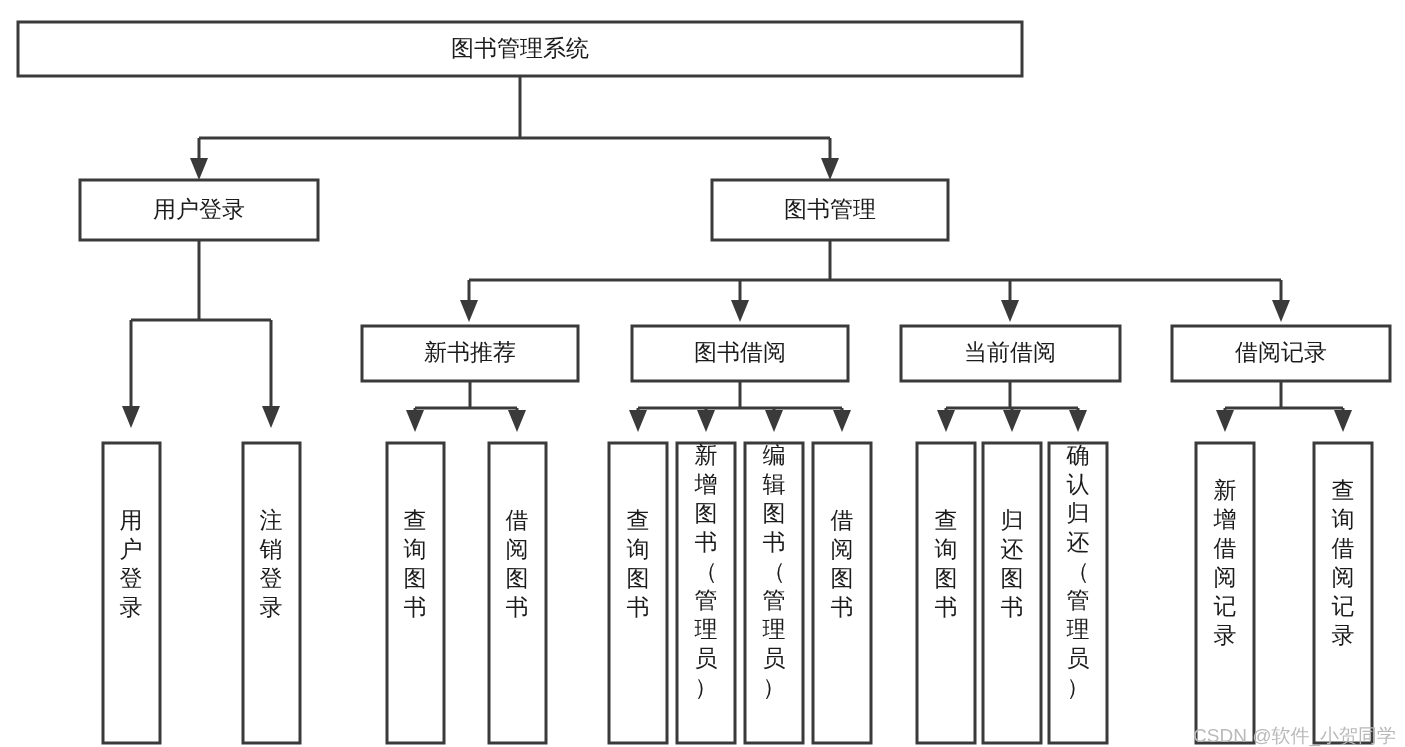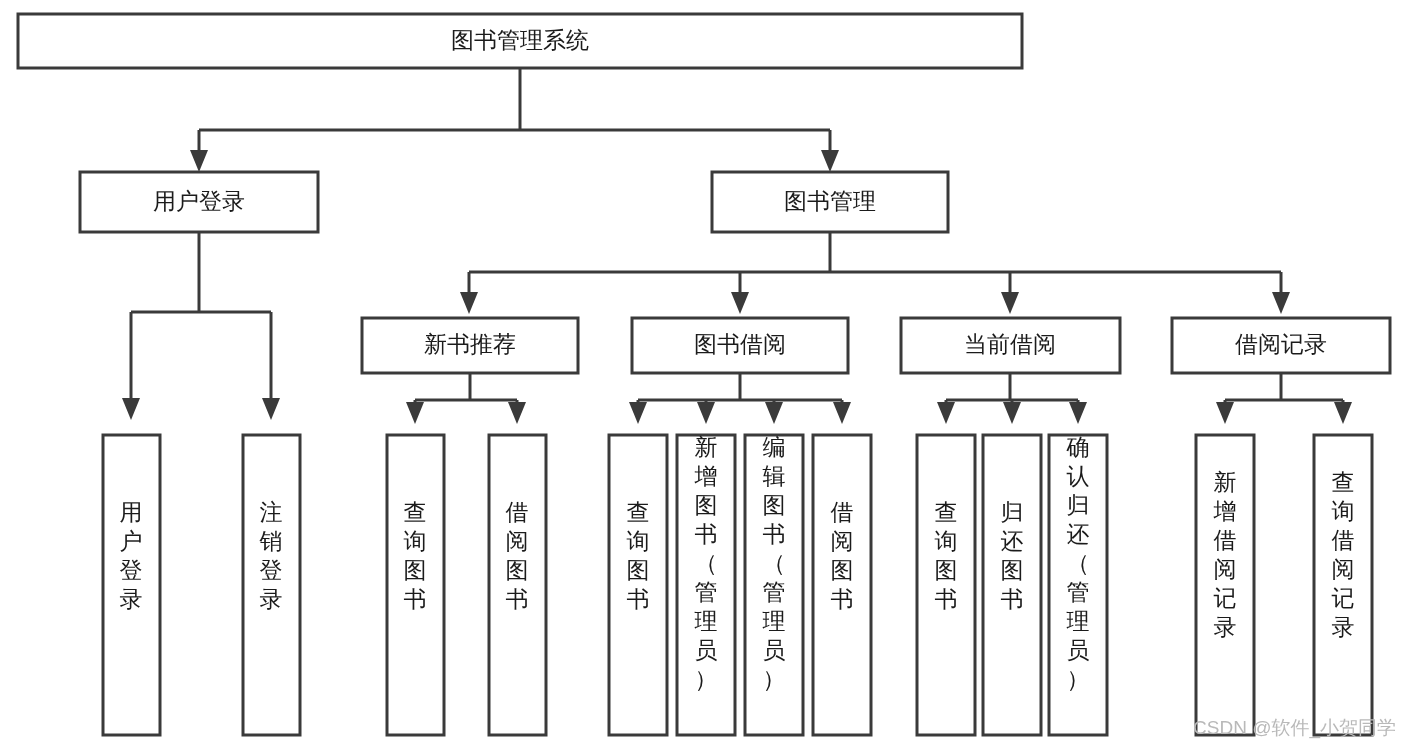--- a/index.html
+++ b/index.html
@@ -10,21 +10,21 @@
   body {
     width: 1405px;
     height: 747px;
     font-family: "Liberation Sans", "DejaVu Sans", sans-serif;
     overflow: hidden;
     position: relative;
   }
   #diagram-root {
     position: absolute;
     left: 0;
-    top: 0;
+    top: 8px;
     width: 1405px;
     height: 624px;
   }
   svg.diagram {
     display: block;
     width: 1405px;
     height: 747px;
   }
   .node-rect {
     fill: #ffffff;

